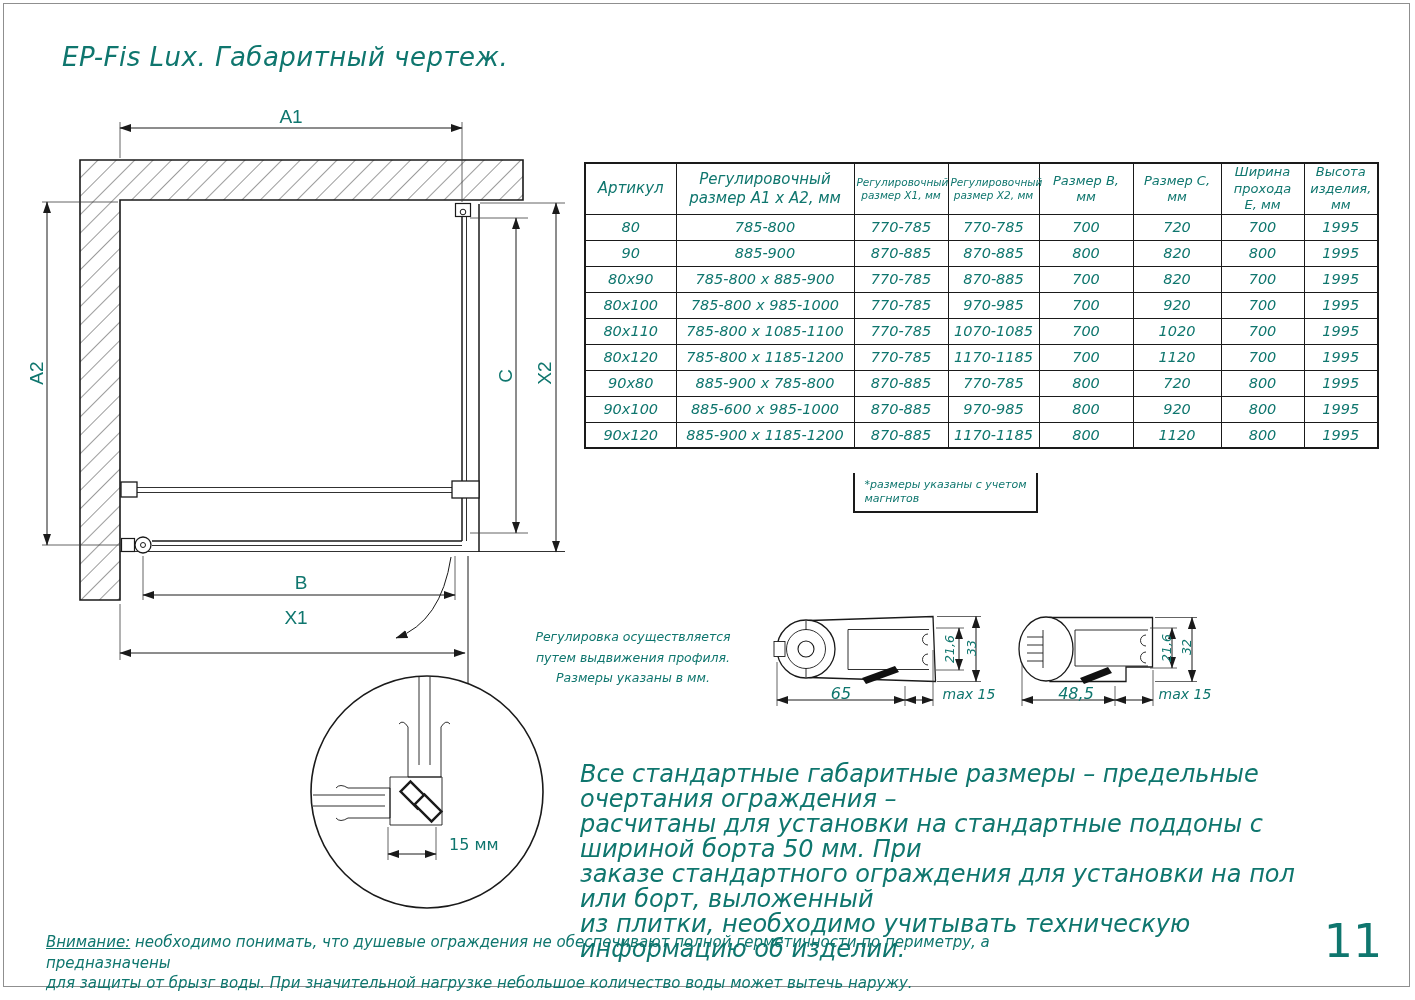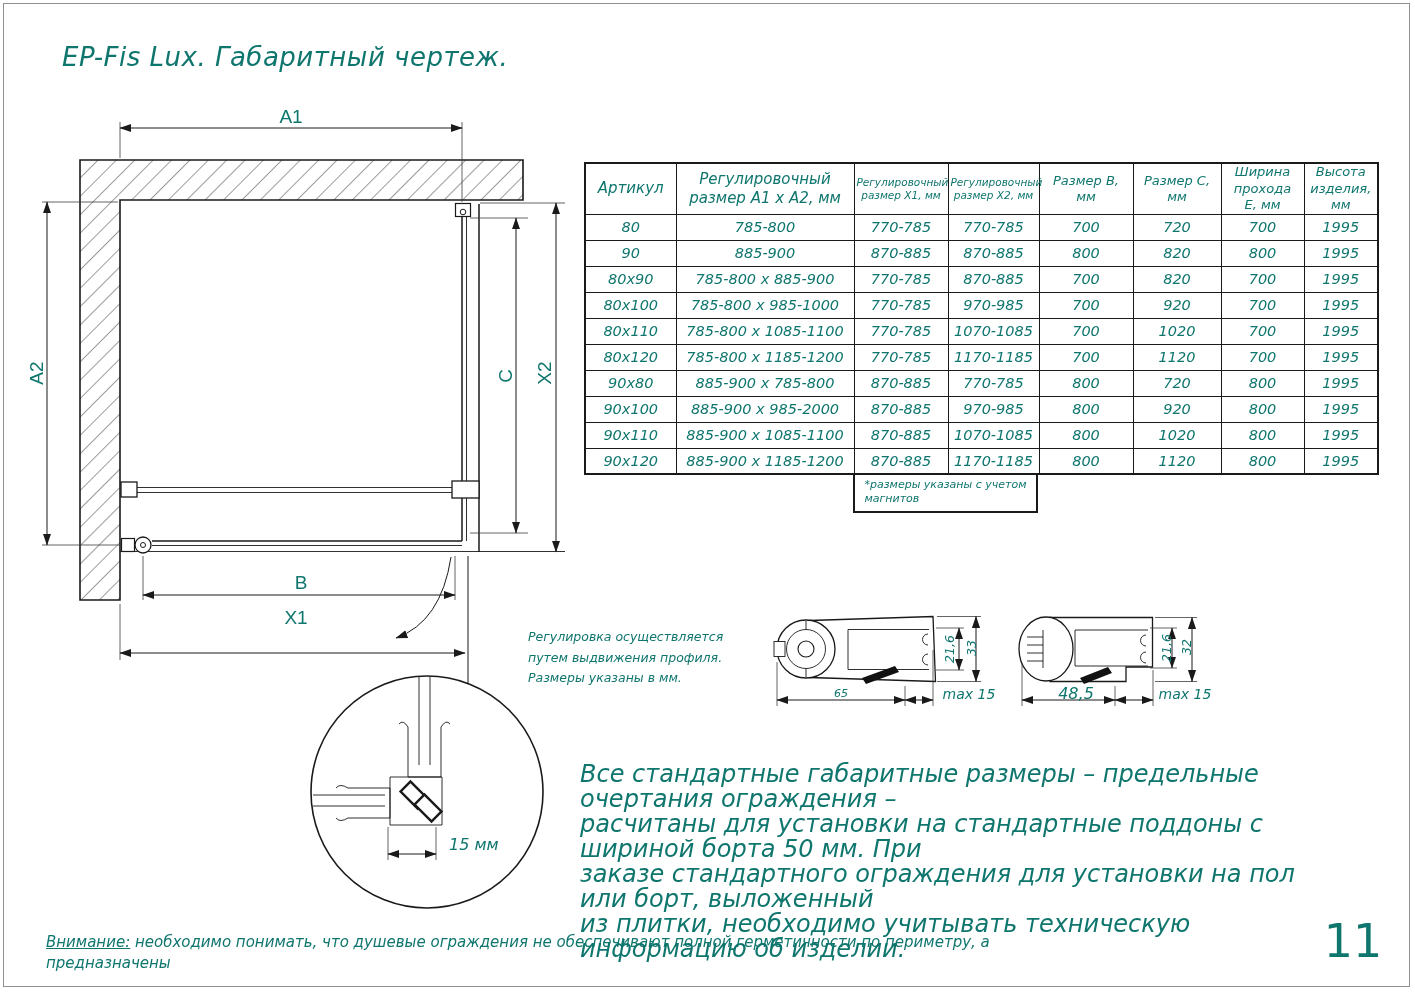--- a/index.html
+++ b/index.html
@@ -12,35 +12,35 @@
   .ln0{stroke:#1a1a1a;stroke-width:.9;fill:none}
   .ext{stroke:#3d3d3d;stroke-width:.8;fill:none}
   .dim{stroke:#1a1a1a;stroke-width:1;fill:none;marker-start:url(#ma);marker-end:url(#ma)}
   .lead{stroke:#1a1a1a;stroke-width:1;fill:none;marker-end:url(#ma)}
   .wt{fill:#fff;stroke:#1a1a1a}
   .dimlabel{position:absolute;font-family:"Liberation Sans",sans-serif;font-size:19px;
             transform:translate(-50%,-50%);white-space:nowrap;}
   .dimlabel.rot{transform:translate(-50%,-50%) rotate(-90deg);}
   .pdim{position:absolute;font-style:italic;font-size:15px;transform:translate(-50%,-50%);white-space:nowrap;}
   .pdim.rot{transform:translate(-50%,-50%) rotate(-90deg);font-size:12.5px;}
-  .detaildim{position:absolute;left:449px;top:835px;font-style:italic;font-size:16px;white-space:nowrap;}
+  .detaildim{position:absolute;left:449px;top:835px;font-size:16px;white-space:nowrap;}
   table.spec{position:absolute;left:584px;top:162px;width:793px;border-collapse:collapse;table-layout:fixed;
              font-style:italic;text-align:center;border:2px solid #1a1a1a;}
   .spec th,.spec td{border:1px solid #1a1a1a;padding:0 2px;white-space:pre-line;vertical-align:middle;box-sizing:border-box;}
   .spec thead tr{height:51px;}
   .spec th{font-weight:normal;font-size:14px;line-height:1.25;}
   .spec th.h-big{font-size:15px;}
   .spec th.h-small{font-size:10.5px;}
   .spec th.h-mid{font-size:13px;}
   .spec tbody tr{height:26px;}
   .spec td{font-size:14.5px;}
   .footnote{position:absolute;left:853px;top:473px;width:185px;height:40px;border:2px solid #1a1a1a;border-top:none;
             box-sizing:border-box;display:flex;align-items:center;justify-content:center;text-align:left;
             font-style:italic;font-size:11px;line-height:1.3;white-space:pre-line;}
-  .adjust{position:absolute;left:528px;top:627px;width:210px;text-align:left;font-style:italic;
+  .adjust{position:absolute;left:528px;top:627px;width:210px;text-align:center;font-style:italic;
           font-size:12.5px;line-height:1.65;}
   .para{position:absolute;left:580px;top:762px;width:734px;font-style:italic;font-size:24px;
         line-height:25px;white-space:pre-line;}
   .warning{position:absolute;left:46px;top:932px;width:1030px;font-style:italic;font-size:15px;line-height:20.5px;}
   .warning .lbl{text-decoration:underline;}
   .pageno{position:absolute;left:1353px;top:941px;transform:translate(-50%,-50%);font-size:46px;}
 </style>
 </head>
 <body>
 
@@ -183,21 +183,21 @@
   </svg>
 
   <div class="dimlabel" style="left:291px;top:117px">A1</div>
   <div class="dimlabel rot" style="left:37px;top:373px">A2</div>
   <div class="dimlabel" style="left:301px;top:583px">B</div>
   <div class="dimlabel rot" style="left:506px;top:376px">C</div>
   <div class="dimlabel" style="left:296px;top:618px">X1</div>
   <div class="dimlabel rot" style="left:545px;top:373px">X2</div>
   <div class="detaildim">15 мм</div>
 
-  <div class="pdim" style="left:841px;top:693px;font-size:11px">65</div>
+  <div class="pdim" style="left:841px;top:693px;font-size:16px">65</div>
   <div class="pdim" style="left:969px;top:694px;font-size:14px">max 15</div>
   <div class="pdim rot" style="left:949px;top:649px">21,6</div>
   <div class="pdim rot" style="left:971px;top:648px">33</div>
   <div class="pdim" style="left:1076px;top:693px;font-size:16px">48,5</div>
   <div class="pdim" style="left:1185px;top:694px;font-size:14px">max 15</div>
   <div class="pdim rot" style="left:1166px;top:648px">21,6</div>
   <div class="pdim rot" style="left:1186px;top:647px">32</div>
 
   <table class="spec">
     <colgroup>
@@ -297,35 +297,25 @@
           <td>885-900 х 785-800</td>
           <td>870-885</td>
           <td>770-785</td>
           <td>800</td>
           <td>720</td>
           <td>800</td>
           <td>1995</td>
         </tr>
         <tr>
           <td>90х100</td>
-          <td>885-900 х 985-2000</td>
+          <td>885-600 х 985-1000</td>
           <td>870-885</td>
           <td>970-985</td>
           <td>800</td>
           <td>920</td>
-          <td>800</td>
-          <td>1995</td>
-        </tr>
-        <tr>
-          <td>90х110</td>
-          <td>885-900 х 1085-1100</td>
-          <td>870-885</td>
-          <td>1070-1085</td>
-          <td>800</td>
-          <td>1020</td>
           <td>800</td>
           <td>1995</td>
         </tr>
         <tr>
           <td>90х120</td>
           <td>885-900 х 1185-1200</td>
           <td>870-885</td>
           <td>1170-1185</td>
           <td>800</td>
           <td>1120</td>
@@ -344,16 +334,17 @@
     <div>Размеры указаны в мм.</div>
   </div>
 
   <div class="para">Все стандартные габаритные размеры – предельные очертания ограждения –
 расчитаны для установки на стандартные поддоны с шириной борта 50 мм. При
 заказе стандартного ограждения для установки на пол или борт, выложенный
 из плитки, необходимо учитывать техническую информацию об изделии.</div>
 
   <div class="warning">
     <span class="lbl">Внимание:</span><span> необходимо понимать, что душевые ограждения не обеспечивают полной герметичности по периметру, а предназначены</span>
+    <div>для защиты от брызг воды. При значительной нагрузке небольшое количество воды может вытечь наружу.</div>
   </div>
 
   <div class="pageno">11</div>
 </div>
 
 </body></html>

